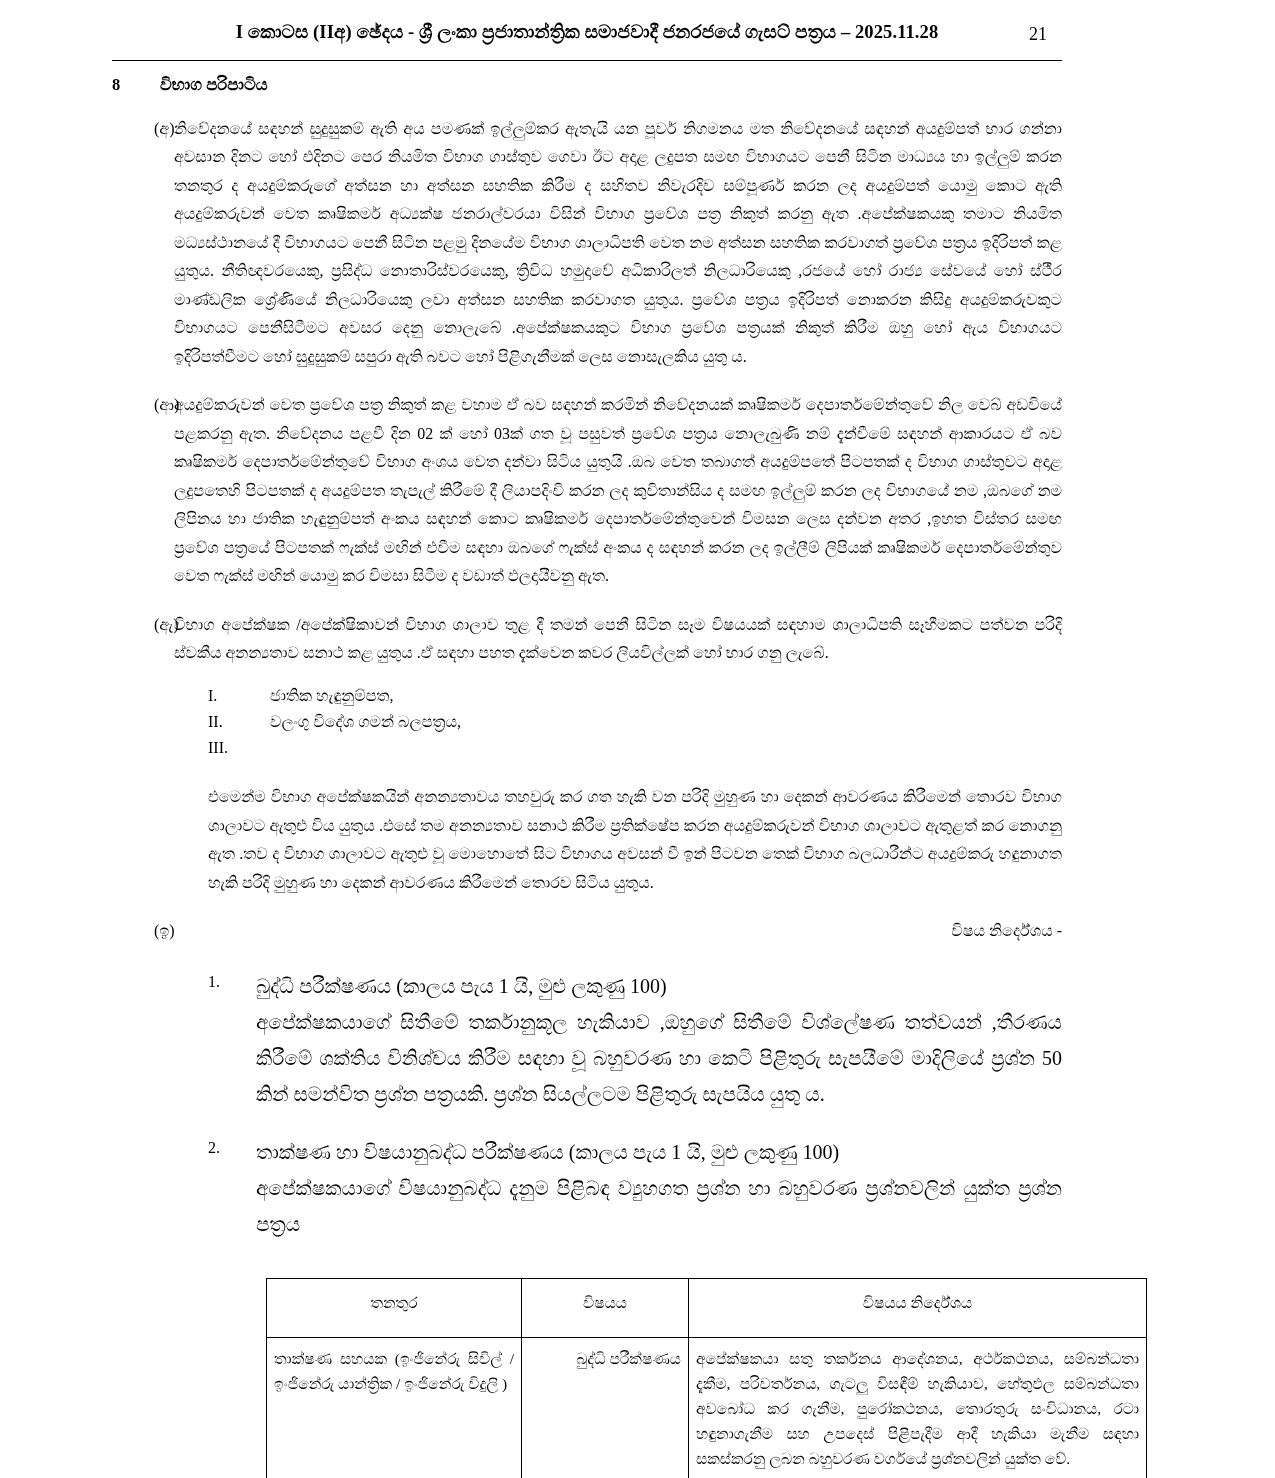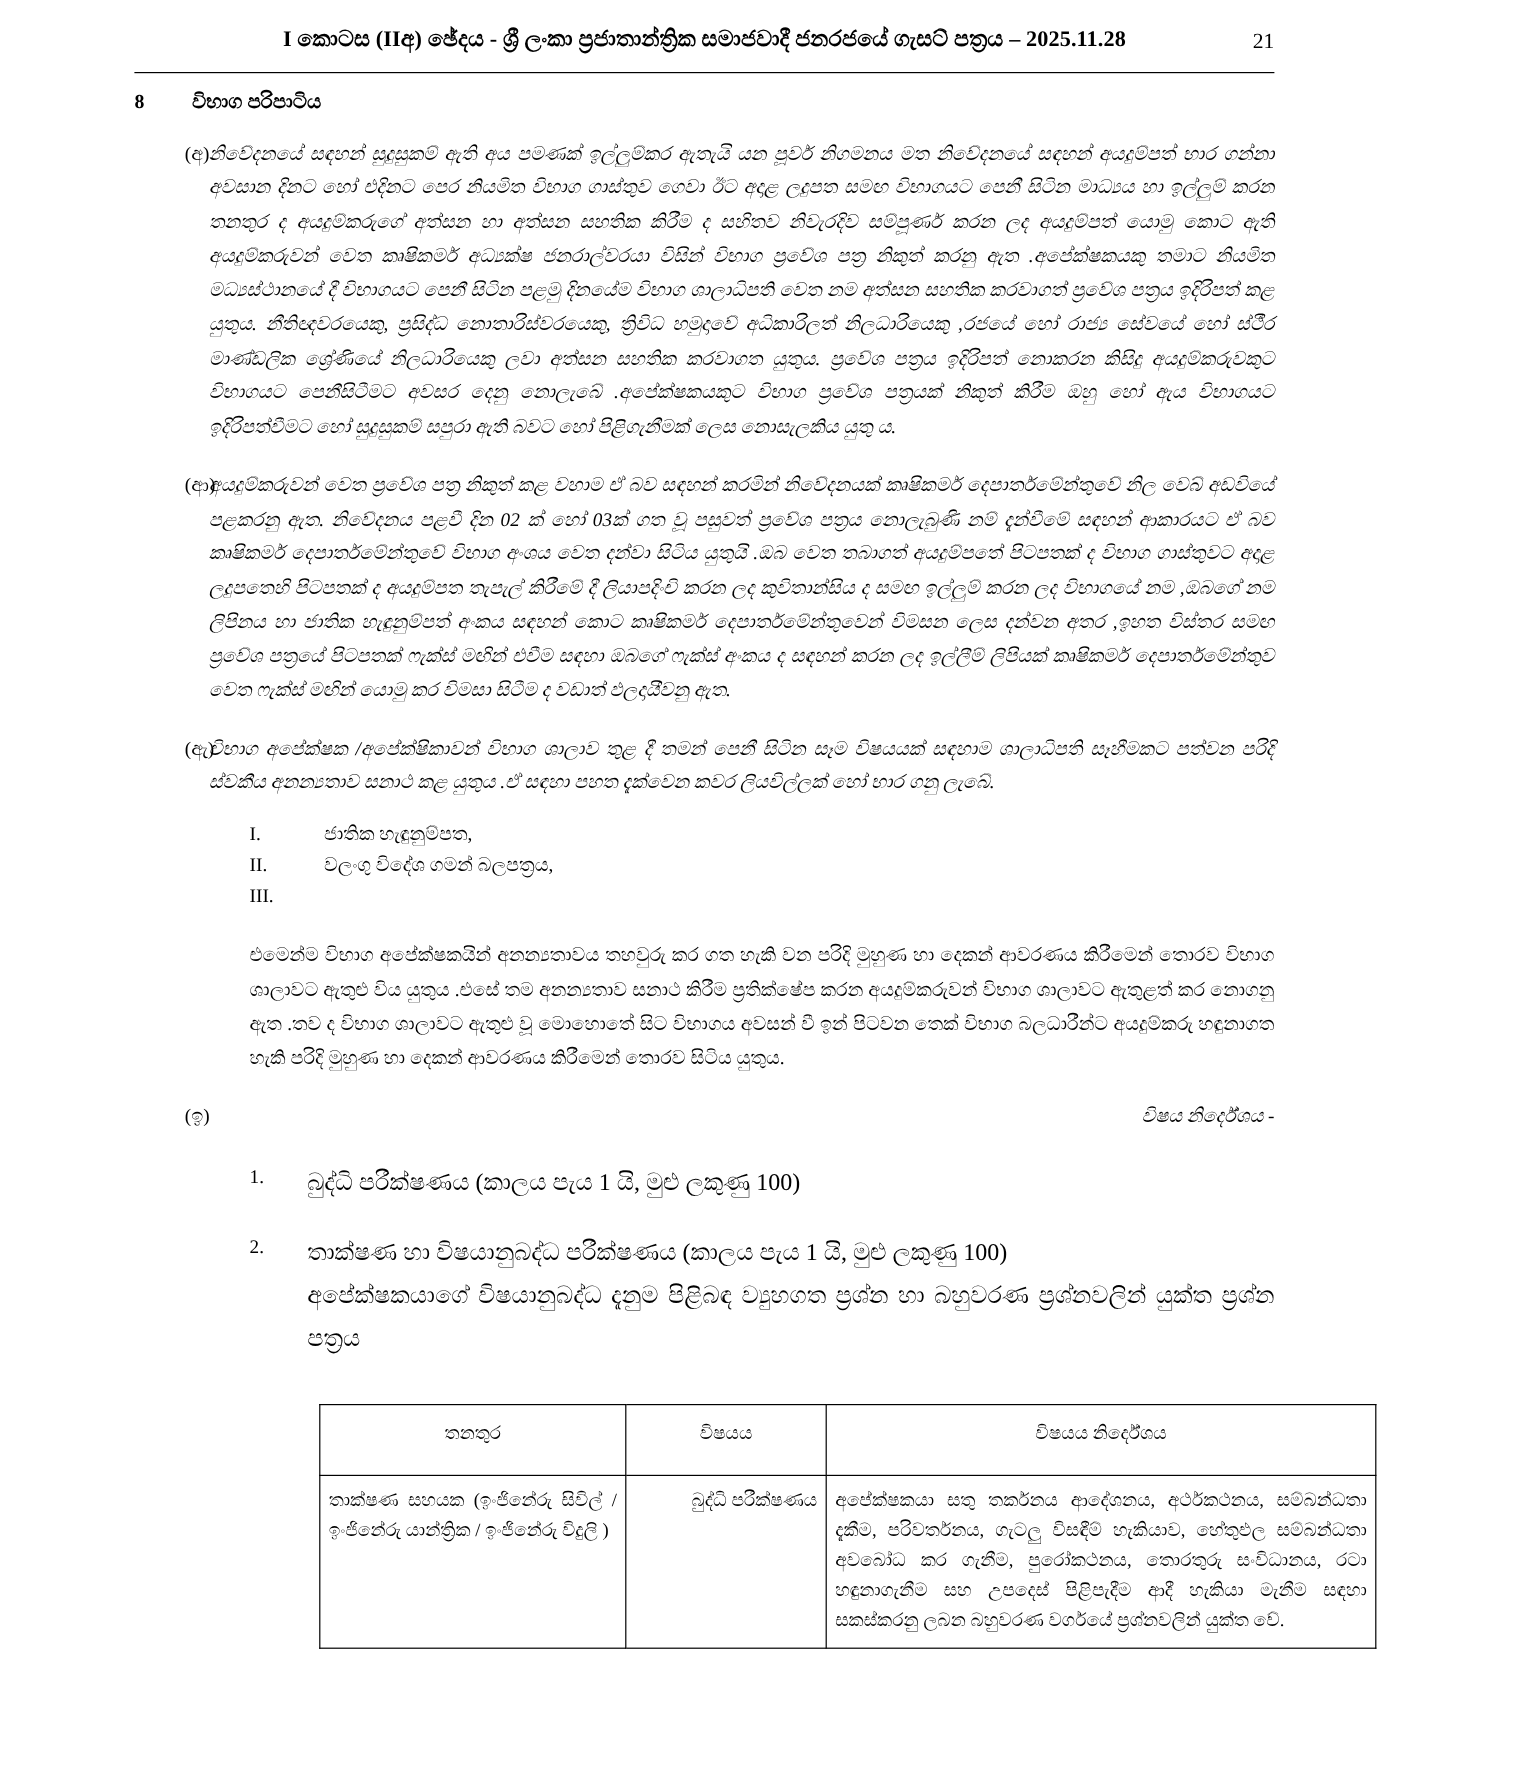--- a/index.html
+++ b/index.html
@@ -34,21 +34,21 @@
   }
   .header-title {
     font-size: 18.5px;
     font-weight: bold;
     letter-spacing: 0.1px;
     white-space: nowrap;
     text-align: center;
   }
   .header-page-no {
     position: absolute;
-    right: 0;
+    right: 15px;
     top: 2px;
     font-size: 18px;
     font-weight: normal;
   }
   .header-rule {
     border: 0;
     border-top: 1.6px solid #000;
     margin: 4px 0 0 0;
     width: 100%;
   }
@@ -83,21 +83,20 @@
     padding-left: 42px;
     box-sizing: border-box;
     line-height: 1.78;
   }
   .clause-body {
     flex: 1 1 auto;
     font-size: 16px;
     line-height: 1.78;
     text-align: justify;
     text-justify: inter-word;
-    font-style: italic;
   }
   .clause-body.nojustify {
     text-align: right;
   }
 
   
   .roman-list {
     margin: 16px 0 0 0;
     padding: 0;
     list-style: none;
@@ -230,20 +229,21 @@
 
   <div class="clause">
     <div class="clause-marker">(ඉ)</div>
     <div class="clause-body nojustify">විෂය නිර්දේශය -</div>
   </div>
 
   <div class="num-item">
     <div class="num-marker">1.</div>
     <div class="num-body">
       <span class="num-title">බුද්ධි පරීක්ෂණය  (කාලය පැය 1 යි, මුළු ලකුණු 100)</span>
+      <span class="num-desc">අපේක්ෂකයාගේ සිතීමේ තර්කානුකූල හැකියාව ,ඔහුගේ සිතීමේ විශ්ලේෂණ තත්වයන් ,තීරණය කිරීමේ ශක්තිය විනිශ්චය කිරීම සඳහා වූ බහුවරණ හා කෙටි පිළිතුරු සැපයීමේ මාදිලියේ ප්‍රශ්න 50 කින් සමන්විත ප්‍රශ්න පත්‍රයකි. ප්‍රශ්න සියල්ලටම පිළිතුරු සැපයිය යුතු ය.</span>
     </div>
   </div>
 
   <div class="num-item">
     <div class="num-marker">2.</div>
     <div class="num-body">
       <span class="num-title">තාක්ෂණ හා විෂයානුබද්ධ පරීක්ෂණය  (කාලය පැය 1 යි, මුළු ලකුණු 100)</span>
       <span class="num-desc">අපේක්ෂකයාගේ විෂයානුබද්ධ දැනුම පිළිබඳ ව්‍යුහගත ප්‍රශ්න හා බහුවරණ ප්‍රශ්නවලින් යුක්ත ප්‍රශ්න පත්‍රය</span>
     </div>
   </div>

